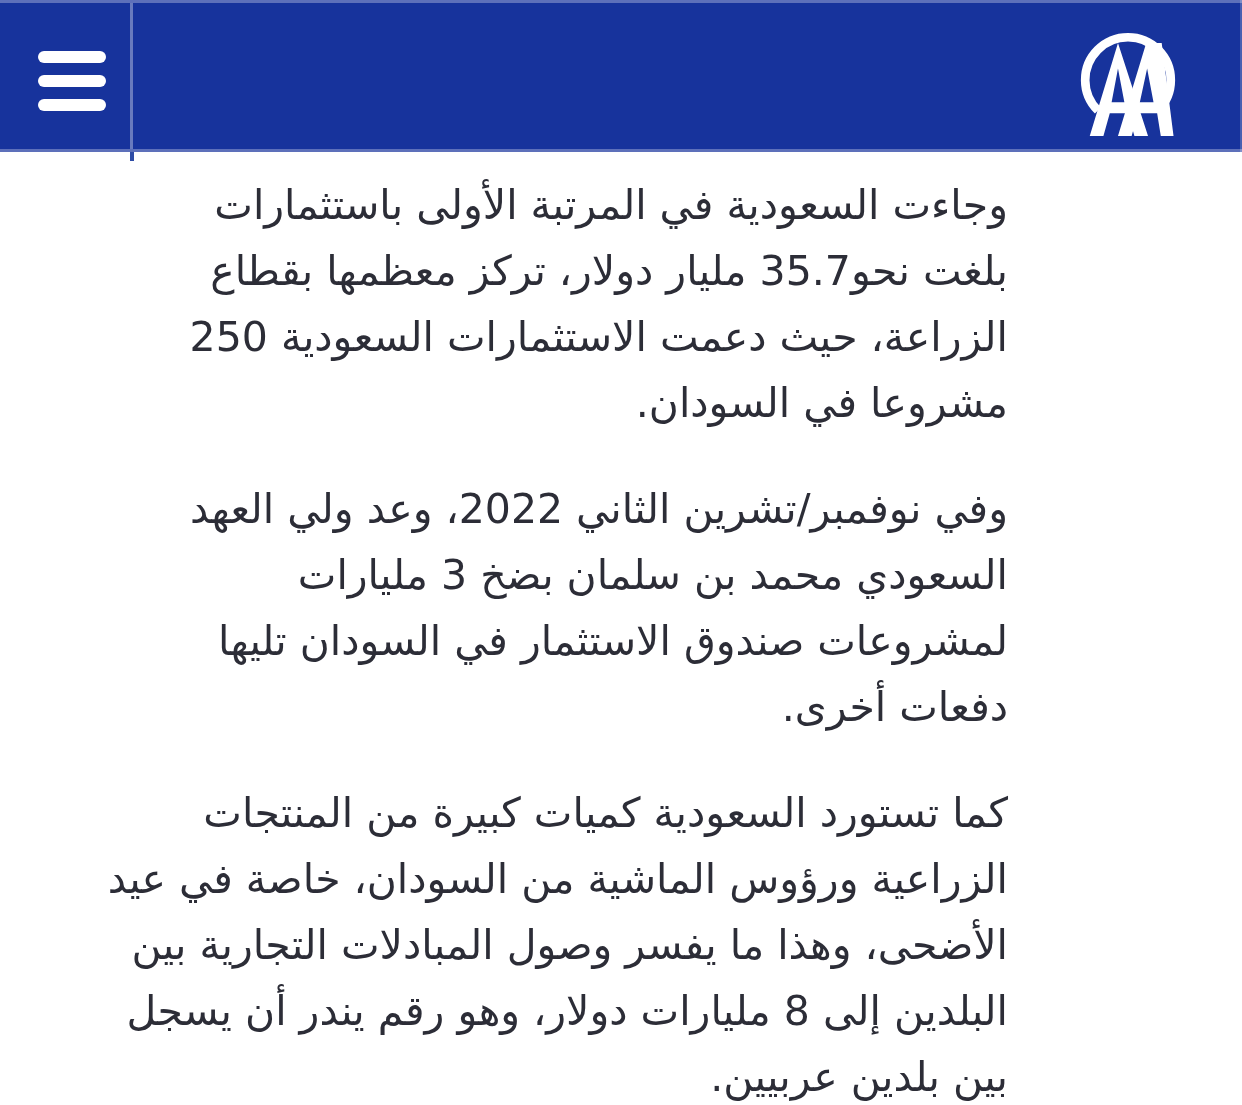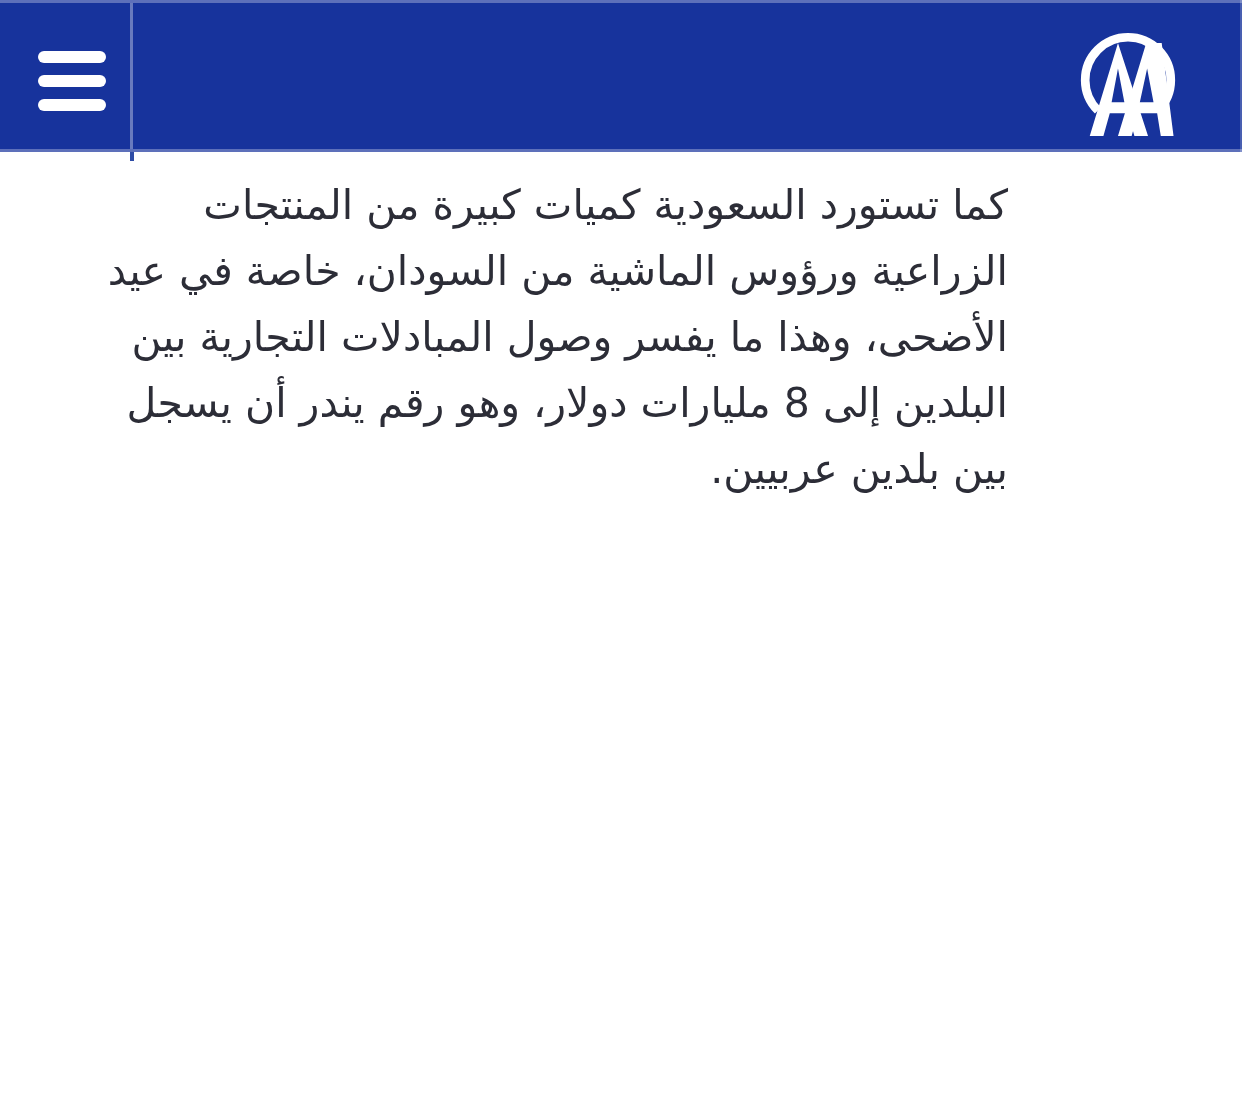--- a/index.html
+++ b/index.html
@@ -115,20 +115,28 @@
       <path fill-rule="evenodd" fill="#ffffff" d="M45 14 L14 116 L29 116 L36 91 L56 91 L63 116 L78 116 Z
                M45 42 L38 79 L52 79 Z"></path>
 
       <path fill-rule="evenodd" fill="#ffffff" d="M76 14 L45 116 L60 116 L67 91 L88 91 L92 116 L106 116 L93 14 Z
                M77 42 L69 79 L84 79 Z"></path>
     </svg>
   </a>
 </header>
 
 <main class="article">
+  <p>وجاءت السعودية في المرتبة الأولى باستثمارات
+بلغت نحو35.7 مليار دولار، تركز معظمها بقطاع
+الزراعة، حيث دعمت الاستثمارات السعودية 250
+مشروعا في السودان.</p>
+  <p>وفي نوفمبر/تشرين الثاني 2022، وعد ولي العهد
+السعودي محمد بن سلمان بضخ 3 مليارات
+لمشروعات صندوق الاستثمار في السودان تليها
+دفعات أخرى.</p>
   <p>كما تستورد السعودية كميات كبيرة من المنتجات
 الزراعية ورؤوس الماشية من السودان، خاصة في عيد
 الأضحى، وهذا ما يفسر وصول المبادلات التجارية بين
 البلدين إلى 8 مليارات دولار، وهو رقم يندر أن يسجل
 بين بلدين عربيين.</p>
 </main>
 
 <div class="header-tick"></div>
 
 </body></html>

